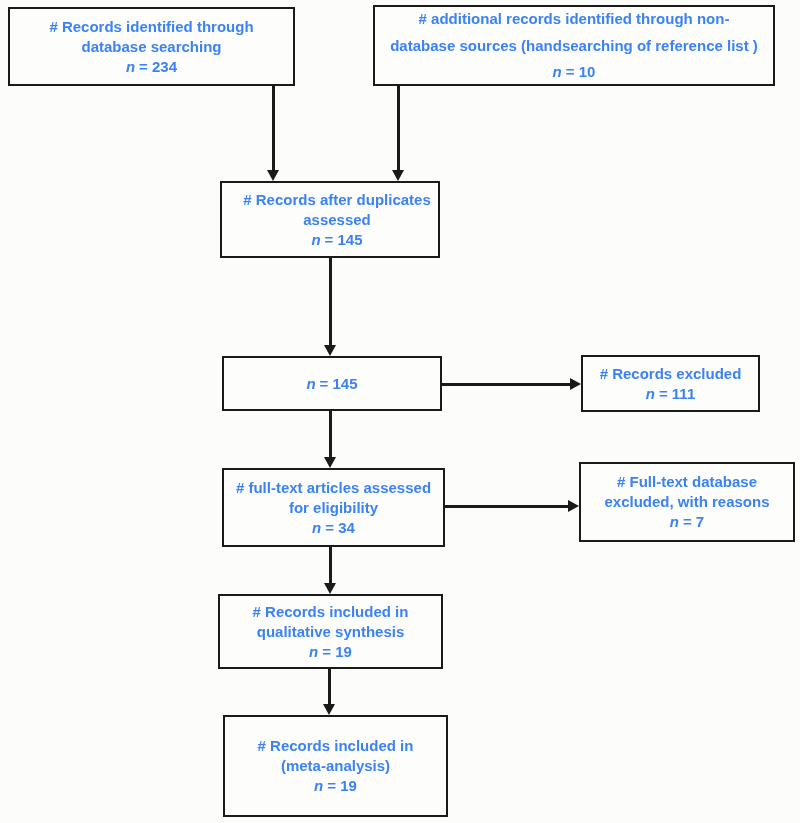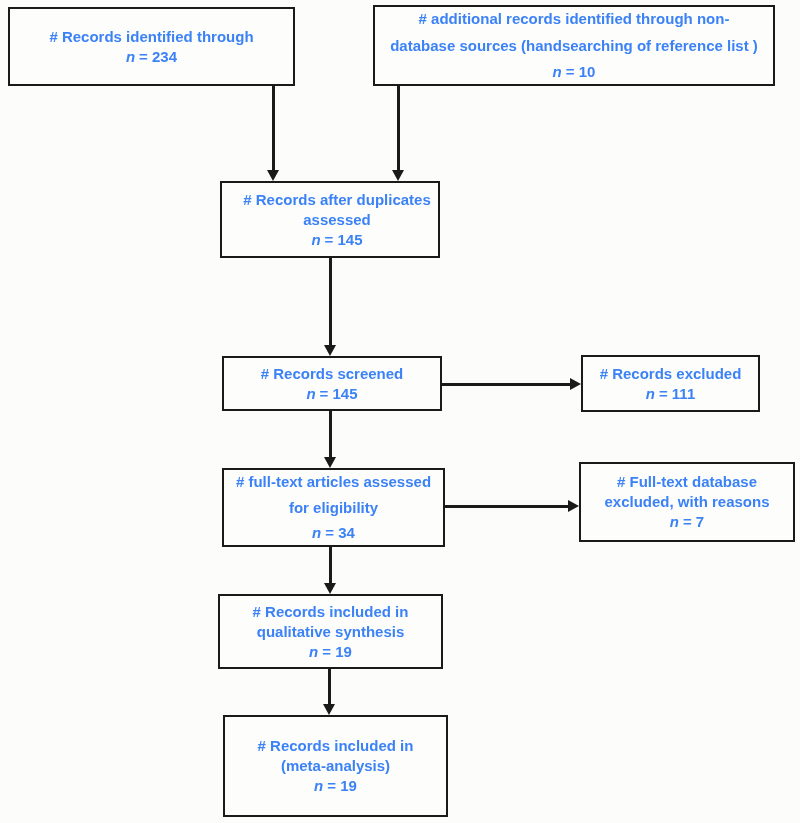--- a/index.html
+++ b/index.html
@@ -69,20 +69,21 @@
     border-left: 11px solid #1a1a1a;
   }
 </style>
 </head>
 <body>
 
 <div class="canvas">
 
   <div class="box" style="left:8px; top:7px; width:287px; height:79px;">
     <div class="line"># Records identified through</div>
+    <div class="line">database searching</div>
     <div class="line nrow"><span class="nvar">n</span><span>= 234</span></div>
   </div>
 
   <div class="box" style="left:373px; top:5px; width:402px; height:81px;justify-content:space-between;">
     <div class="line"># additional records identified through non-</div>
     <div class="line">database sources (handsearching of reference list )</div>
     <div class="line nrow"><span class="nvar">n</span><span>= 10</span></div>
   </div>
 
   <div class="varrow" style="left:272px; top:86px; height:85px;"></div>
@@ -90,34 +91,33 @@
 
   <div class="box" style="left:220px; top:181px; width:220px; height:77px;padding-left:20px;">
     <div class="line"># Records after duplicates</div>
     <div class="line">assessed</div>
     <div class="line nrow"><span class="nvar">n</span><span>= 145</span></div>
   </div>
 
   <div class="varrow" style="left:329px; top:258px; height:88px;"></div>
 
   <div class="box" style="left:222px; top:356px; width:220px; height:55px;">
-    <div class="line"># Records screened</div>
     <div class="line nrow"><span class="nvar">n</span><span>= 145</span></div>
   </div>
 
   <div class="harrow" style="left:442px; top:383px; width:129px;"></div>
 
   <div class="box" style="left:581px; top:355px; width:179px; height:57px;">
     <div class="line"># Records excluded</div>
     <div class="line nrow"><span class="nvar">n</span><span>= 111</span></div>
   </div>
 
   <div class="varrow" style="left:329px; top:411px; height:47px;"></div>
 
-  <div class="box" style="left:222px; top:468px; width:223px; height:79px;justify-content:space-between;">
+  <div class="box" style="left:222px; top:468px; width:223px; height:79px;">
     <div class="line"># full-text articles assessed</div>
     <div class="line">for eligibility</div>
     <div class="line nrow"><span class="nvar">n</span><span>= 34</span></div>
   </div>
 
   <div class="harrow" style="left:445px; top:505px; width:124px;"></div>
 
   <div class="box" style="left:579px; top:462px; width:216px; height:80px;">
     <div class="line"># Full-text database</div>
     <div class="line">excluded, with reasons</div>

